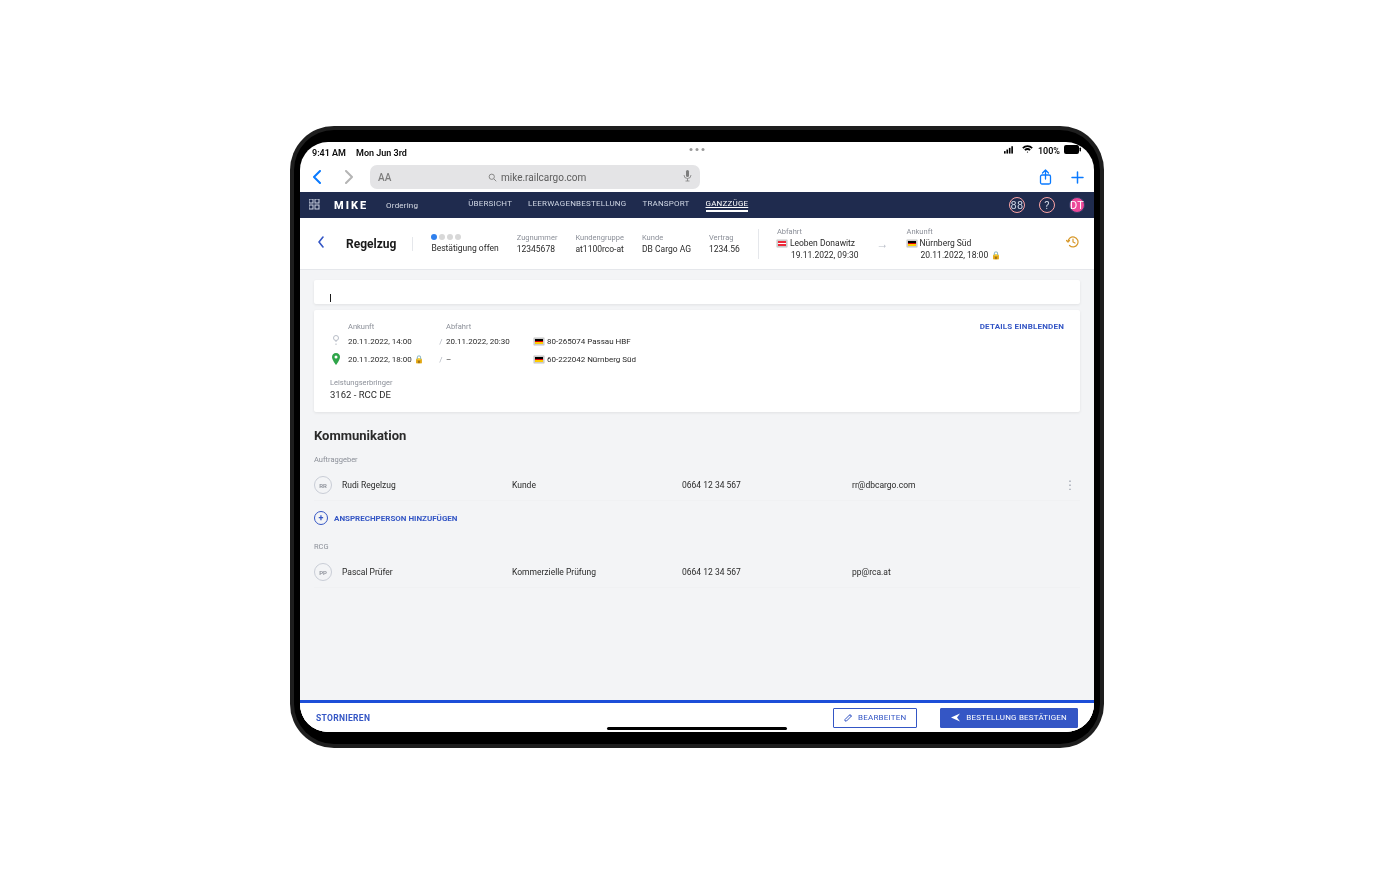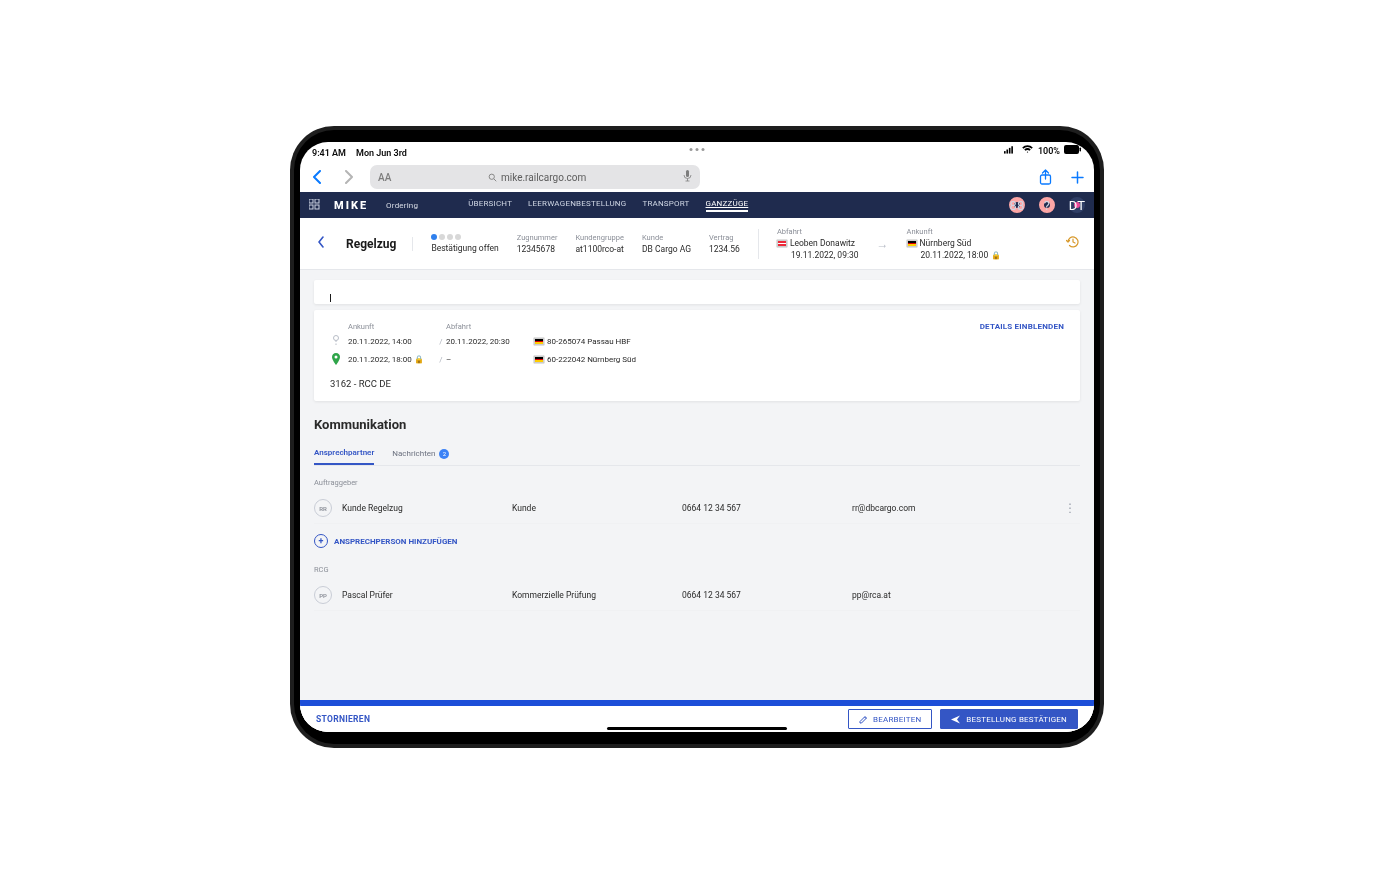--- a/index.html
+++ b/index.html
@@ -24,21 +24,21 @@
   .urlbar .mic{color:#7d7d7d}
   .iosicon{width:22px;display:flex;justify-content:center;color:#0a7aff}
   
   .appnav{height:26px;background:#1f2b4e;display:flex;align-items:center;padding:0 9px;gap:14px;color:#e9ecf3;font-size:8px;letter-spacing:.2px}
   .appnav .logo{font-weight:800;letter-spacing:2px;font-size:11px;color:#fff}
   .appnav .ord{font-size:8px;opacity:.9;margin-left:4px}
   .appnav .tabs{display:flex;gap:16px;margin-left:36px}
   .appnav .tabs a{color:#cfd6e4;text-decoration:none;padding-bottom:2px;cursor:pointer}
   .appnav .tabs a.active{color:#fff;border-bottom:2px solid #fff;text-decoration:underline}
   .appnav .spacer{flex:1}
-  .circleicon{width:16px;height:16px;border:5px solid #fca5a5;border-radius:50%;display:flex;align-items:center;justify-content:center;font-size:13px;color:#cfd6e4}
+  .circleicon{width:16px;height:16px;border:1px solid #fca5a5;border-radius:50%;display:flex;align-items:center;justify-content:center;font-size:11px;color:#cfd6e4}
   
   .page{background:#f3f4f6;padding:0;position:relative;height:calc(100% - 76px)}
   .header-card{background:#fff;border-bottom:1px solid #e5e7eb;display:flex;align-items:center;padding:9px 14px;gap:18px;height:52px}
   .chev-back{color:#3456c5;font-size:13px;cursor:pointer;width:14px;text-align:center}
   .header-title{font-size:12px;font-weight:700;color:#1a1a1a;padding-right:16px;border-right:1px solid #e5e7eb}
   .meta-col{display:flex;flex-direction:column;gap:2px;font-size:8px}
   .meta-col .lbl{color:#8b8f98;font-size:7.5px}
   .meta-col .val{color:#2a2a2a;font-size:8.5px}
   .status-pills{display:flex;gap:2px;margin-bottom:1px}
   .status-pills .p{width:6px;height:6px;border-radius:50%;background:#d8d8d8}
@@ -69,21 +69,21 @@
   .subtabs .st{padding:6px 0;color:#6d7280;cursor:pointer;display:flex;align-items:center;gap:4px}
   .subtabs .st.active{color:#3456c5;font-weight:600;border-bottom:2px solid #3456c5}
   .badge-num{width:10px;height:10px;border-radius:50%;background:#3b82f6;color:#fff;font-size:6px;display:flex;align-items:center;justify-content:center}
   .grp-lbl{font-size:7.5px;color:#8b8f98;margin:12px 0 6px}
   .contact-row{display:grid;grid-template-columns:28px 170px 170px 170px 1fr 20px;align-items:center;font-size:8.5px;color:#2a2a2a;padding:6px 0;border-bottom:1px solid #f0f1f3}
   .av{width:18px;height:18px;border:1px solid #c9cdd6;border-radius:50%;display:flex;align-items:center;justify-content:center;font-size:6px;color:#8b8f98;font-weight:600}
   .kebab{color:#9aa0ac;font-size:12px;text-align:center;cursor:pointer}
   .add-btn{display:flex;align-items:center;gap:6px;color:#3456c5;font-size:8px;font-weight:700;margin:10px 0 4px;cursor:pointer}
   .add-btn .plus{width:14px;height:14px;border:1.2px solid #3456c5;border-radius:50%;display:flex;align-items:center;justify-content:center;font-size:9px;line-height:1}
   
-  .footer{position:absolute;left:0;right:0;bottom:0;height:32px;background:#fff;border-top:6px solid #1d4ed8;display:flex;align-items:center;padding:0 16px;gap:8px}
+  .footer{position:absolute;left:0;right:0;bottom:0;height:32px;background:#fff;border-top:3px solid #1d4ed8;display:flex;align-items:center;padding:0 16px;gap:23px}
   .footer .cancel{color:#3456c5;font-size:8.5px;font-weight:700;letter-spacing:.3px;cursor:pointer}
   .footer .sp{flex:1}
   .btn{height:20px;padding:0 10px;font-size:8px;font-weight:400;letter-spacing:.2px;display:flex;align-items:center;gap:5px;cursor:pointer;border-radius:1px}
   .btn-outline{border:1px solid #3456c5;color:#3456c5;background:#fff}
   .btn-primary{background:#3456c5;color:#fff;border:1px solid #3456c5}
   .homebar{position:absolute;bottom:2px;left:50%;transform:translateX(-50%);width:180px;height:3px;background:#000;border-radius:2px}
   
   .svgicon{width:13px;height:13px}
 </style>
 </head>
@@ -285,40 +285,32 @@
                   <circle cx="5" cy="5" r="1.5" fill="#fff"></circle>
                 </svg>
             </span>
             <span><span>20.11.2022, 18:00</span><span class="lock">🔒</span></span>
             <span class="sep">/</span>
             <span>–</span>
             <span><span class="flag de"></span><span>60-222042 Nürnberg Süd</span></span>
           </div>
 
           <div class="provider">
+            <div class="lbl">Leistungserbringer</div>
             <div class="val">3162 - RCC DE</div>
           </div>
         </div>
 
         <div class="section-title">Kommunikation</div>
 
-        <div class="subtabs">
-          <div class="st active">
-              <span>Ansprechpartner</span>
-            </div>
-          <div class="st">
-            <span>Nachrichten</span>
-            <span class="badge-num">2</span>
-          </div>
-        </div>
 
         <div class="grp-lbl">Auftraggeber</div>
         <div class="contact-row">
           <span class="av">RR</span>
-          <span>Kunde Regelzug</span>
+          <span>Rudi Regelzug</span>
           <span>Kunde</span>
           <span>0664 12 34 567</span>
           <span>rr@dbcargo.com</span>
           <span class="kebab">⋮</span>
         </div>
 
         <div class="add-btn">
           <span class="plus">+</span>
           <span>ANSPRECHPERSON HINZUFÜGEN</span>
         </div>

